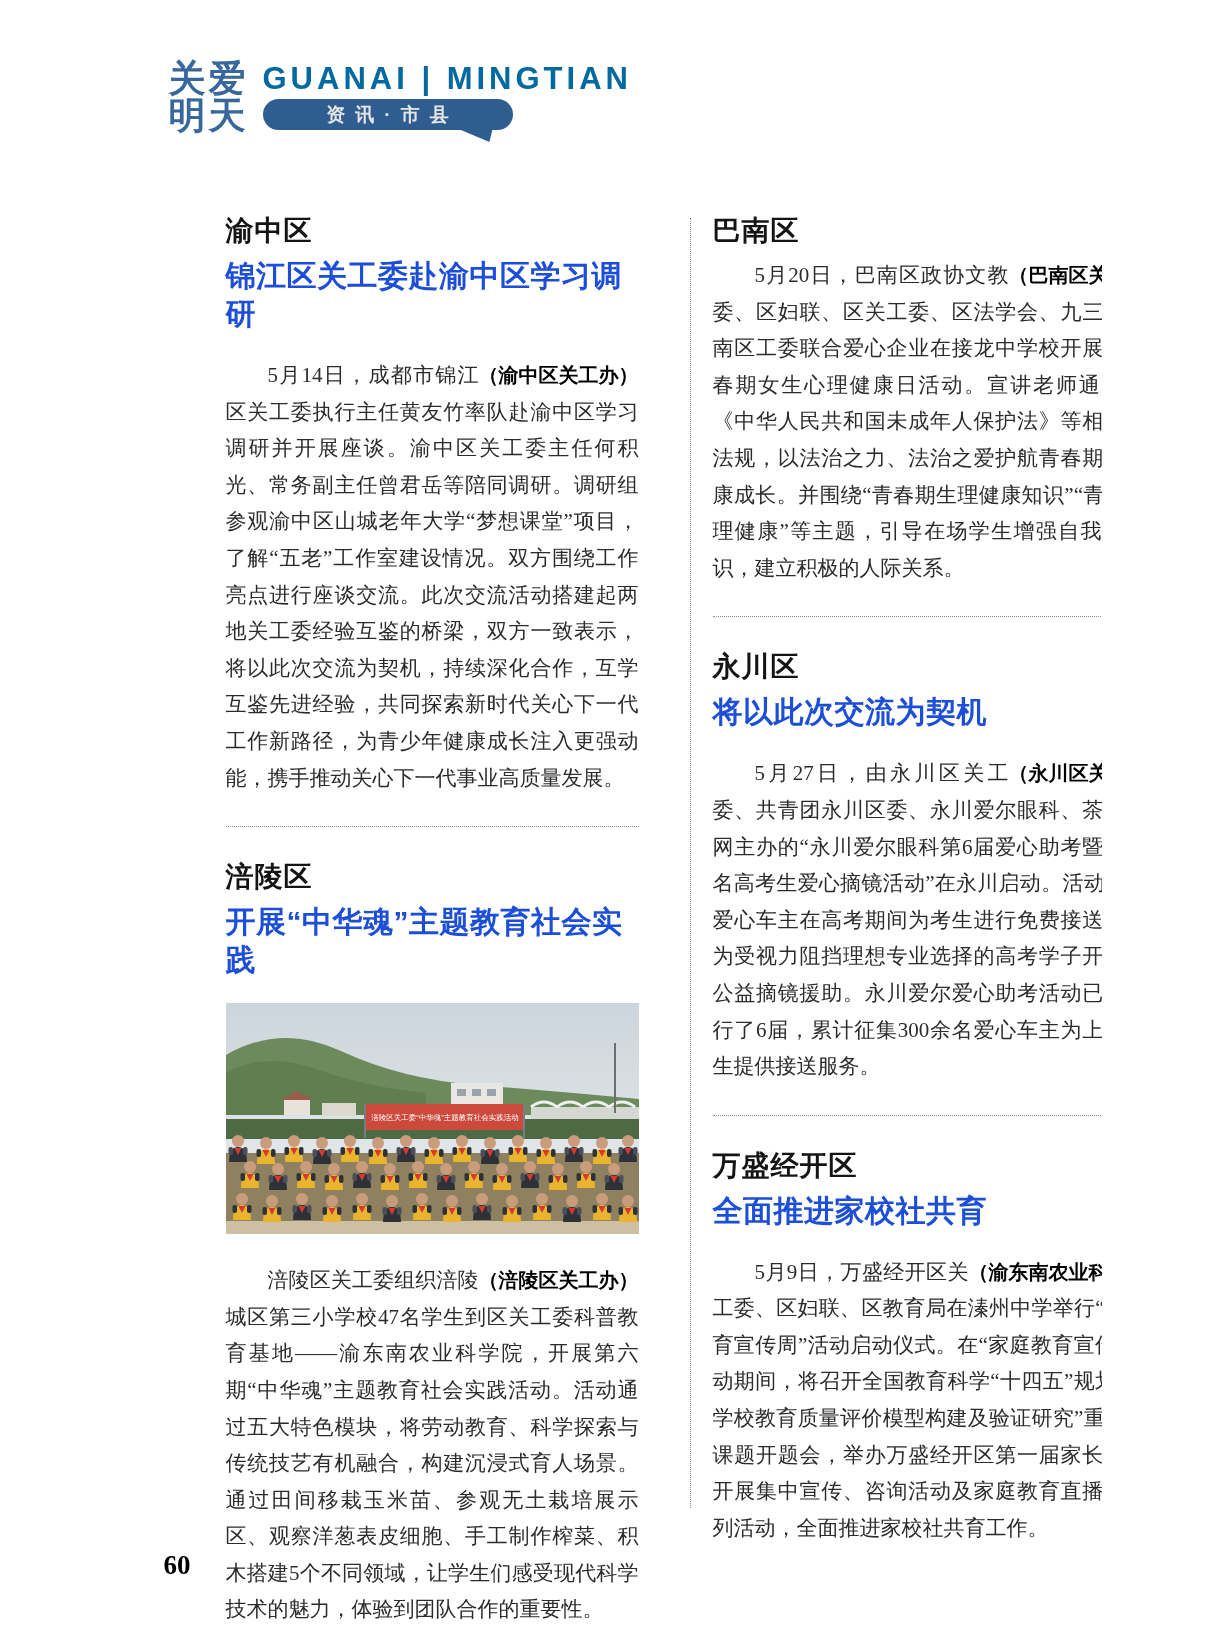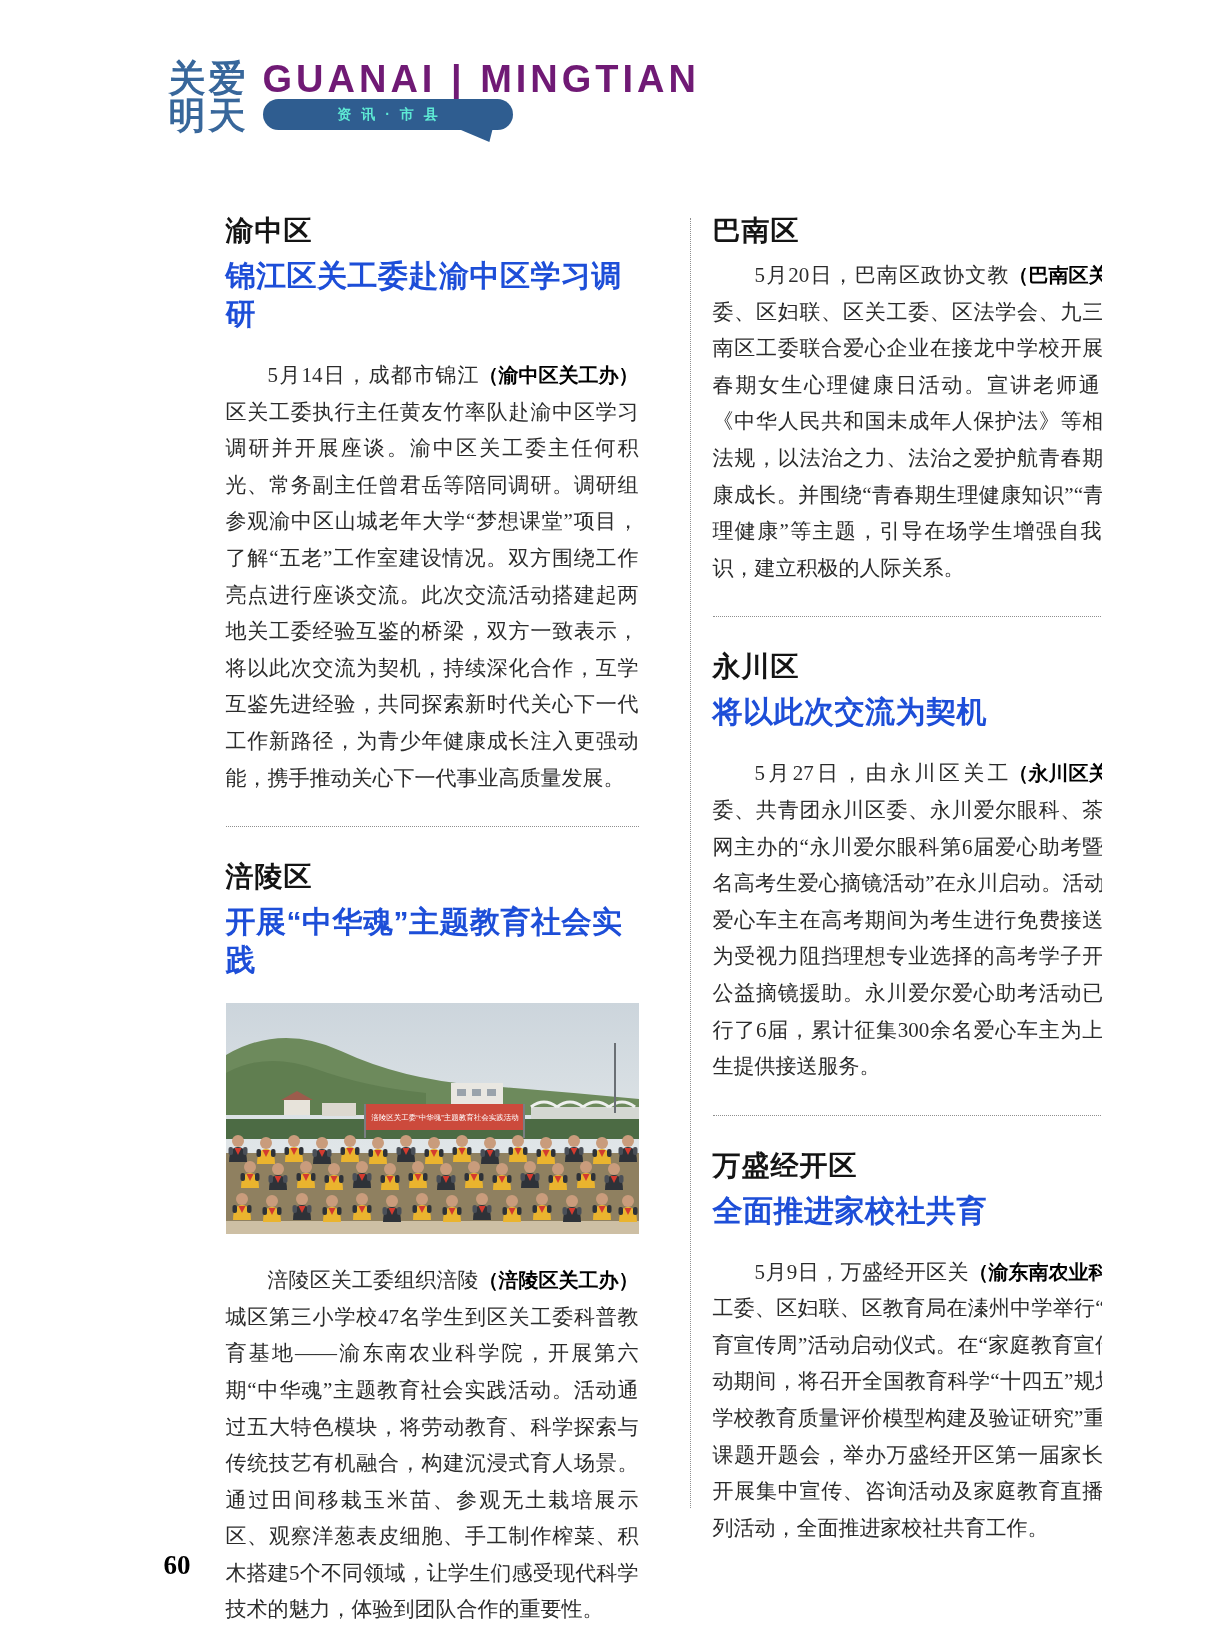--- a/index.html
+++ b/index.html
@@ -10,30 +10,30 @@
   }
 
   
   .masthead { position:absolute; left:63px; top:60px; display:flex; align-items:flex-start; }
   .logo-cn {
     font-weight:800; font-size:37px; line-height:37px; letter-spacing:3px;
     color:#38679b; margin-right:14px; white-space:pre-line; text-align:center;
   }
   .brand-block { position:relative; padding-top:2px; }
   .brand-text {
-    font-weight:700; font-size:38px; line-height:34px; letter-spacing:4px;
-    color:#701a75; white-space:nowrap;
+    font-weight:700; font-size:31px; line-height:34px; letter-spacing:4px;
+    color:#0369a1; white-space:nowrap;
   }
   .badge {
     position:relative; margin-top:3px; width:250px; height:31px;
     background:#2f5d90; border-radius:16px;
     display:flex; align-items:center; justify-content:center;
   }
   .badge-label {
-    color:#5eead4; font-weight:700; font-size:14px; letter-spacing:10px;
+    color:#e5e5e5; font-weight:700; font-size:19px; letter-spacing:10px;
     padding-left:10px; 
   }
   .badge-tail {
     position:absolute; right:22px; bottom:-12px; width:0; height:0;
     border-style:solid; border-width:13px 0 0 34px;
     border-color:#2f5d90 transparent transparent transparent;
     transform:skewX(-14deg);
   }
 
   

